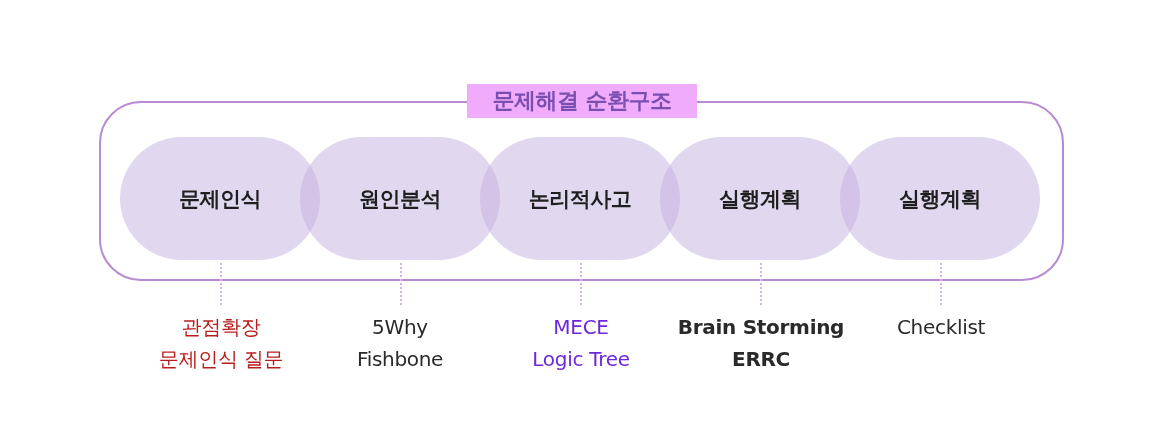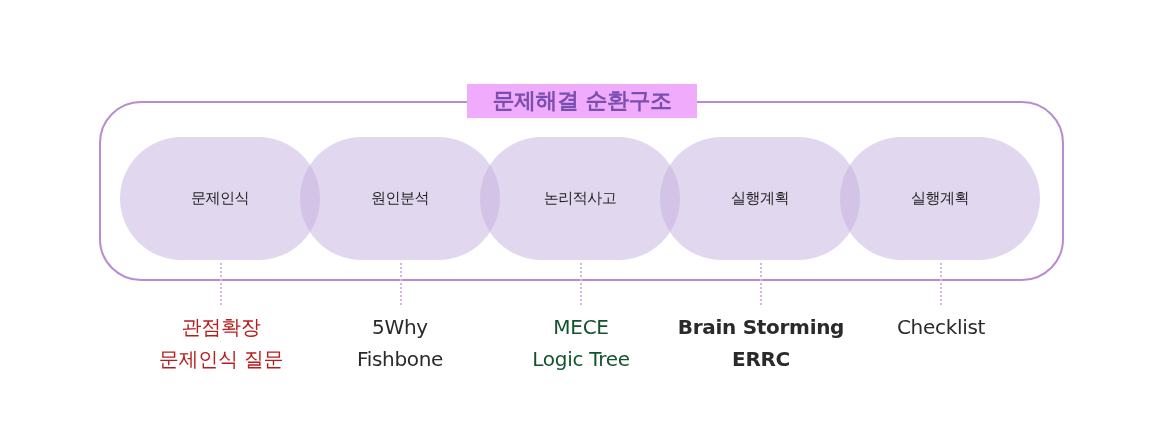--- a/index.html
+++ b/index.html
@@ -49,22 +49,22 @@
       height: 123px;
       border-radius: 62px / 62px;
       background: rgba(196, 176, 224, 0.5);
       display: flex;
       align-items: center;
       justify-content: center;
     }
     .pill-label {
       position: relative;
       z-index: 2;
-      font-size: 15px;
-      font-weight: normal;
+      font-size: 21px;
+      font-weight: bold;
       color: #1f1f1f;
       letter-spacing: -0.5px;
       white-space: nowrap;
     }
     .connector {
       position: absolute;
       top: 263px;
       width: 0;
       height: 42px;
       border-left: 2px dotted #d4b5e6;
@@ -115,21 +115,21 @@
 <div class="connector" style="left: 940px; border-left-color: rgb(212, 181, 230);"></div>
 
 <div class="tool-label" style="left: 121px; color: #b91c1c;">
   <div>관점확장</div>
   <div>문제인식 질문</div>
 </div>
 <div class="tool-label" style="left: 300px; color: rgb(42, 42, 42);">
   <div>5Why</div>
   <div>Fishbone</div>
 </div>
-<div class="tool-label" style="left: 481px; color: #14532d;">
+<div class="tool-label" style="left: 481px; color: #6d28d9;">
   <div>MECE</div>
   <div>Logic Tree</div>
 </div>
 <div class="tool-label" style="left: 661px; color: rgb(42, 42, 42); font-weight: bold;">
   <div>Brain Storming</div>
   <div>ERRC</div>
 </div>
 <div class="tool-label" style="left: 841px; color: rgb(42, 42, 42);">
   <div>Checklist</div>
 </div>

